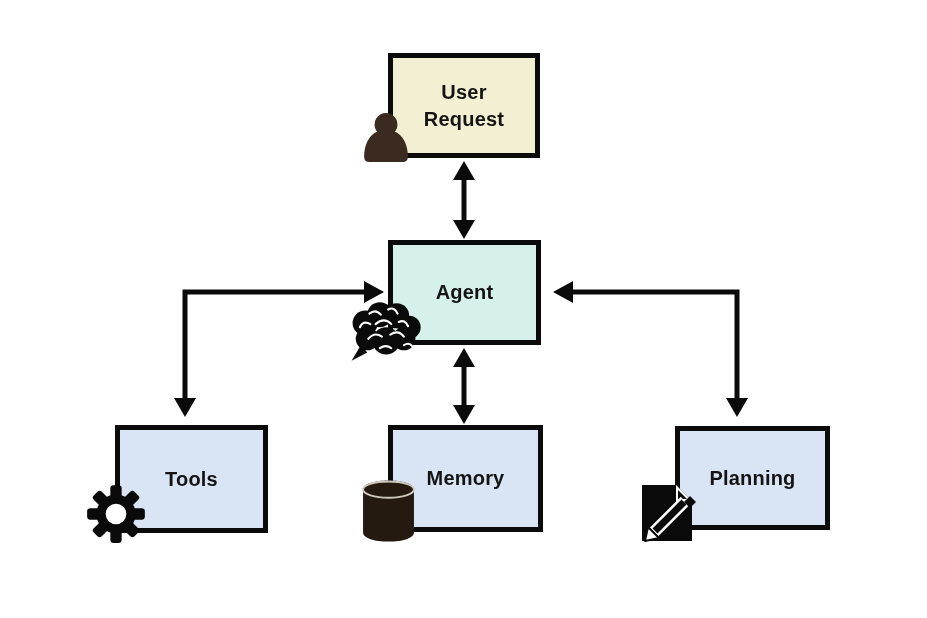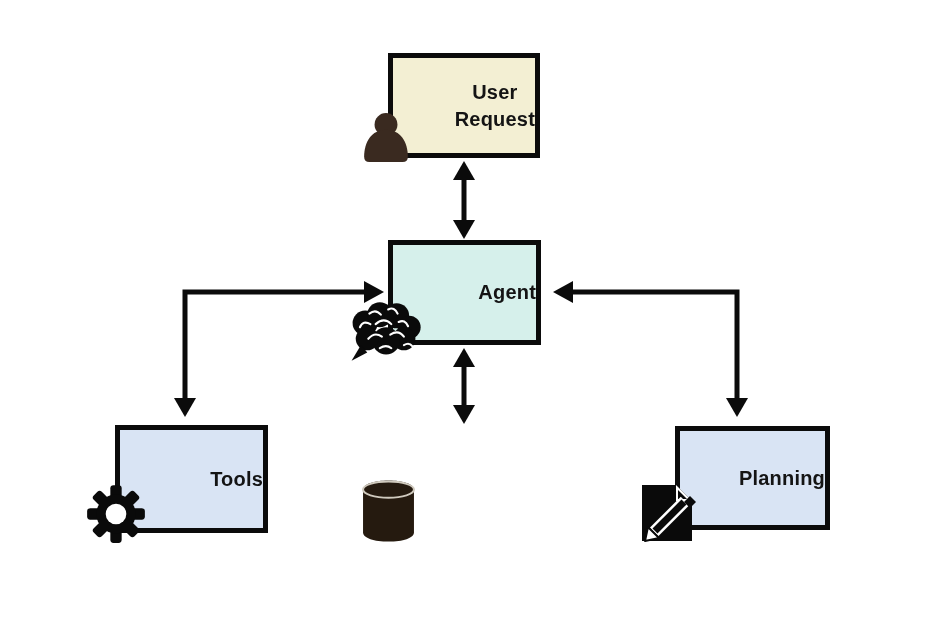--- a/index.html
+++ b/index.html
@@ -1,19 +1,19 @@
 <!DOCTYPE html>
 <html><head>
 <meta charset="utf-8">
 <style>
   html,body{margin:0;padding:0;background:#ffffff;}
   #canvas{position:relative;width:927px;height:618px;background:#ffffff;overflow:hidden;
           font-family:"Liberation Sans",sans-serif;}
   .node{position:absolute;box-sizing:border-box;border:5px solid #0b0b0b;z-index:1;
-        display:flex;align-items:center;justify-content:flex-end;}
+        display:flex;align-items:center;justify-content:center;}
   .node-label{font-weight:bold;font-size:20px;color:#141414;text-align:center;
               white-space:pre-line;line-height:1.35;letter-spacing:0.2px;}
   .node-user-request{left:388px;top:53px;width:152px;height:105px;}
   .node-agent{left:388px;top:240px;width:153px;height:105px;}
   .node-tools{left:115px;top:425px;width:153px;height:108px;}
   .node-memory{left:388px;top:425px;width:155px;height:107px;}
   .node-planning{left:675px;top:426px;width:155px;height:104px;}
   .icon{position:absolute;z-index:2;display:block;}
   .icon svg{display:block;width:100%;height:100%;}
   .icon-person{left:358px;top:112px;width:56px;height:50px;}
@@ -61,20 +61,23 @@
   </div>
 
   <div class="node node-tools" style="background-color: rgb(217, 228, 244);">
     <span class="node-label">Tools</span>
   </div>
 
   <div class="node node-agent" style="background-color: rgb(214, 240, 235);">
     <span class="node-label">Agent</span>
   </div>
 
+  <div class="node node-memory" style="background-color: rgb(217, 228, 244);">
+    <span class="node-label">Memory</span>
+  </div>
 
   <div class="node node-planning" style="background-color: rgb(217, 228, 244);">
     <span class="node-label">Planning</span>
   </div>
 
   <span class="icon icon-person" style="color: rgb(58, 42, 32);">
     <svg viewBox="0 0 50 48">
       <circle cx="25" cy="12" r="11" fill="currentColor"></circle>
       <path fill="currentColor" d="M25 17 C39 17 46 29 46 43 Q46 48 41 48 L9 48 Q4 48 4 43 C4 29 11 17 25 17 Z"></path>
     </svg>

